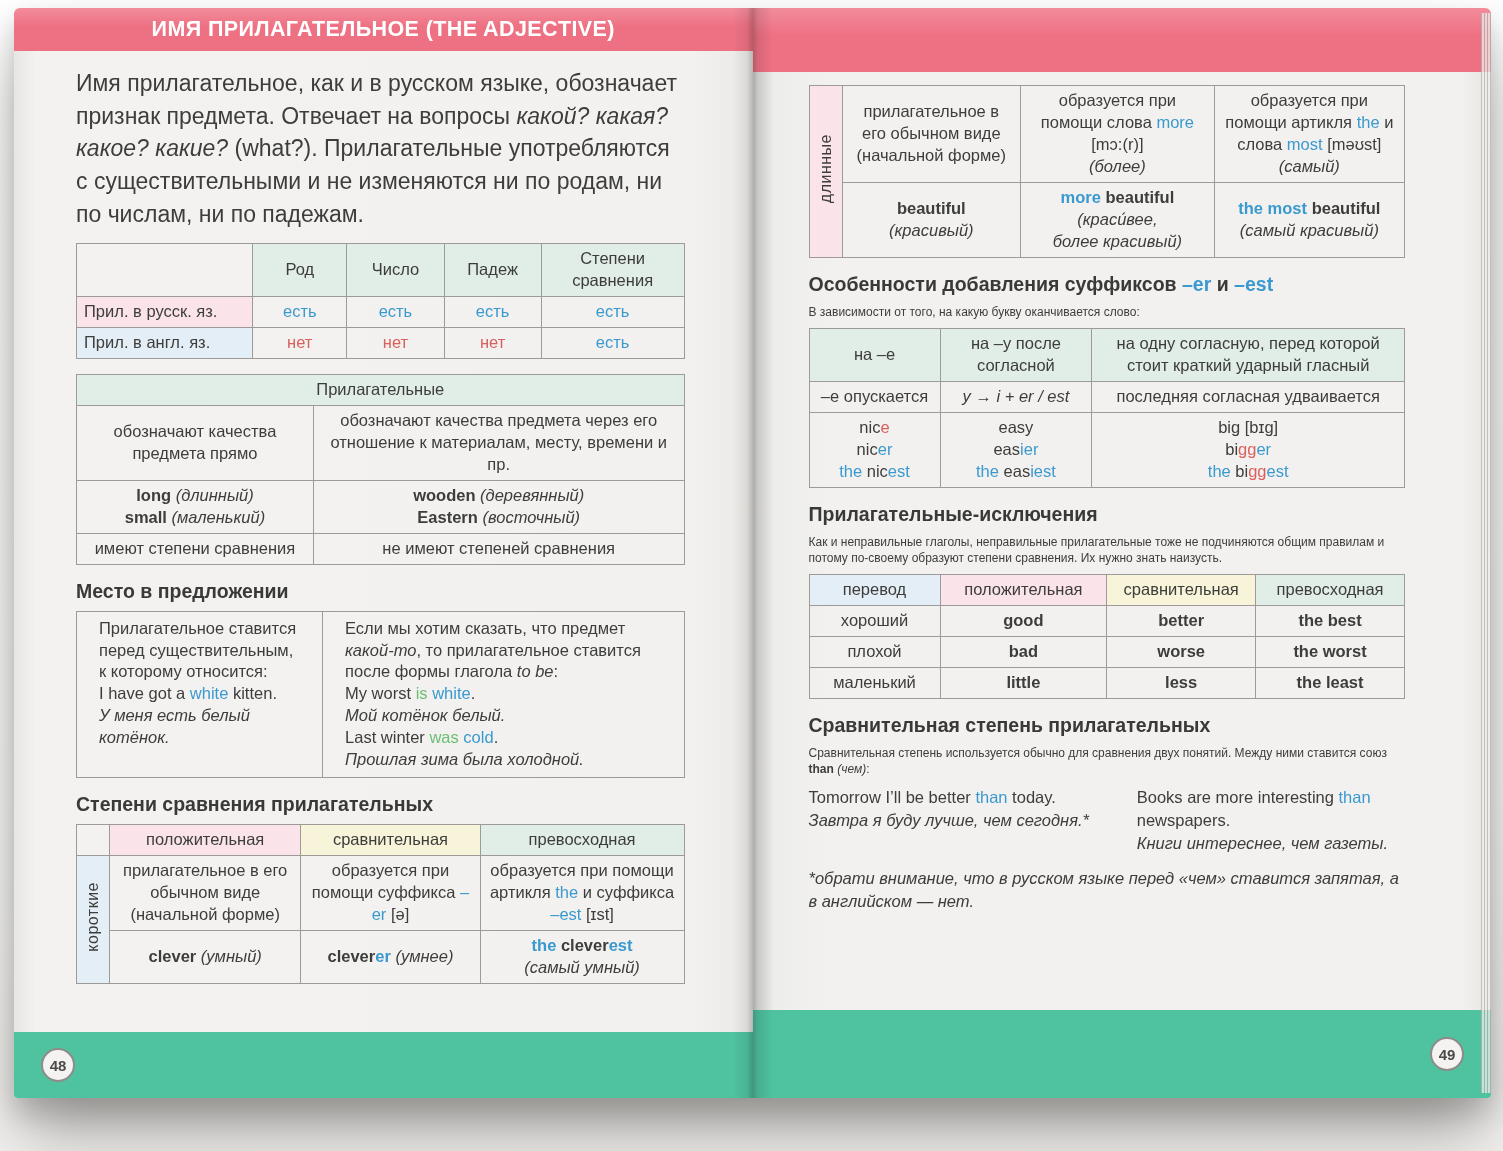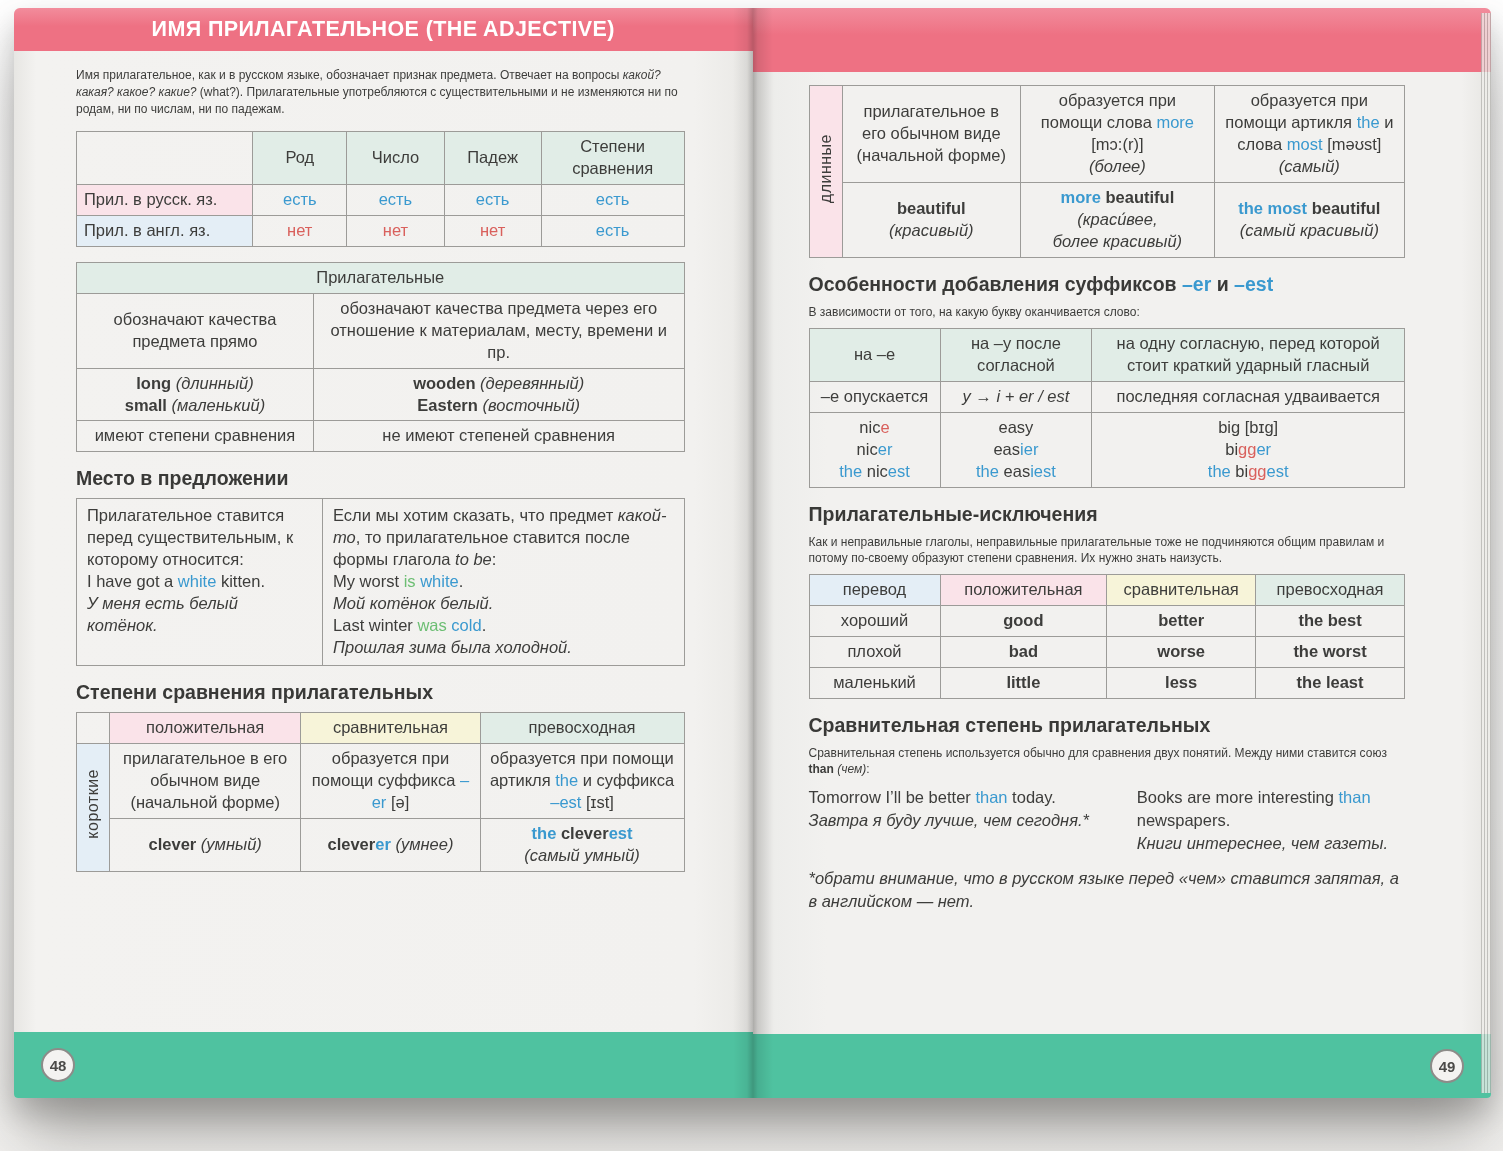--- a/index.html
+++ b/index.html
@@ -24,44 +24,44 @@
     z-index:6;pointer-events:none;
   }
   .page-stack{
     position:absolute;right:0;top:5px;bottom:5px;width:10px;z-index:5;opacity:.75;
     background:repeating-linear-gradient(to left,#b3b2af 0 1px,#efeeeb 1px 3px);
   }
   .band{flex:none;position:relative;z-index:3}
   .band.pink{height:43px;background:linear-gradient(180deg,var(--band_pink_light,#f28c9c) 0%,var(--band_pink,#ee7183) 42%)}
   .page-right .band.pink{height:64px}
   .band.green{height:66px;background:var(--band_green,#4fc2a0);margin-top:auto}
-  .page-right .band.green{height:64px}
+  .page-right .band.green{height:88px}
   .band-title{
     position:absolute;left:0;right:0;top:50%;transform:translateY(-54%);
     text-align:center;color:#fff;font-weight:bold;font-size:21.5px;letter-spacing:.4px;
   }
   .pagenum{
     position:absolute;top:50%;transform:translateY(-50%);
     width:30px;height:30px;border-radius:50%;
     background:#f4f3f1;border:2px solid #8d8c89;color:#4b4a48;
     font-size:15px;font-weight:bold;display:flex;align-items:center;justify-content:center;
   }
   .pn-left{left:27px}.pn-right{right:27px}
   .content{flex:1 1 auto;overflow:hidden;padding:13px 68px 0 62px}
   .page-right .content{padding:13px 86px 0 56px}
-  p.intro{font-size:12px;line-height:1.42;margin:3px 0 13px;text-align:left}
+  p.intro{font-size:23px;line-height:1.42;margin:3px 0 13px;text-align:left}
   p.body-p{font-size:12px;line-height:1.36;margin:2px 0 8px}
   h2{font-size:19.5px;font-weight:bold;color:#393937;margin:13px 0 8px}
   table.t{width:100%;border-collapse:collapse;table-layout:fixed;margin-bottom:15px}
   .t td{
     border:1.6px solid #9c9b98;padding:4px 7px;text-align:center;vertical-align:middle;
     font-size:16.5px;line-height:1.33;
   }
   .t td.al{text-align:left}
-  .t td.top{vertical-align:top;padding:6px 10px}
+  .t td.top{vertical-align:top;padding:6px 22px}
   .t td.side{padding:2px;width:33px}
   .bg-mint{background:var(--cell_mint,#e1ede7)}
   .bg-pink{background:var(--cell_pink,#fae3e9)}
   .bg-blue{background:var(--cell_blue,#e4eef6)}
   .bg-yellow{background:var(--cell_yellow,#f7f4d9)}
   .b{font-weight:bold}
   .it{font-style:italic}
   .blue{color:var(--text_blue,#3a99cf)}
   .red{color:var(--text_red,#d9605c)}
   .green{color:var(--text_green,#6cbe73)}

